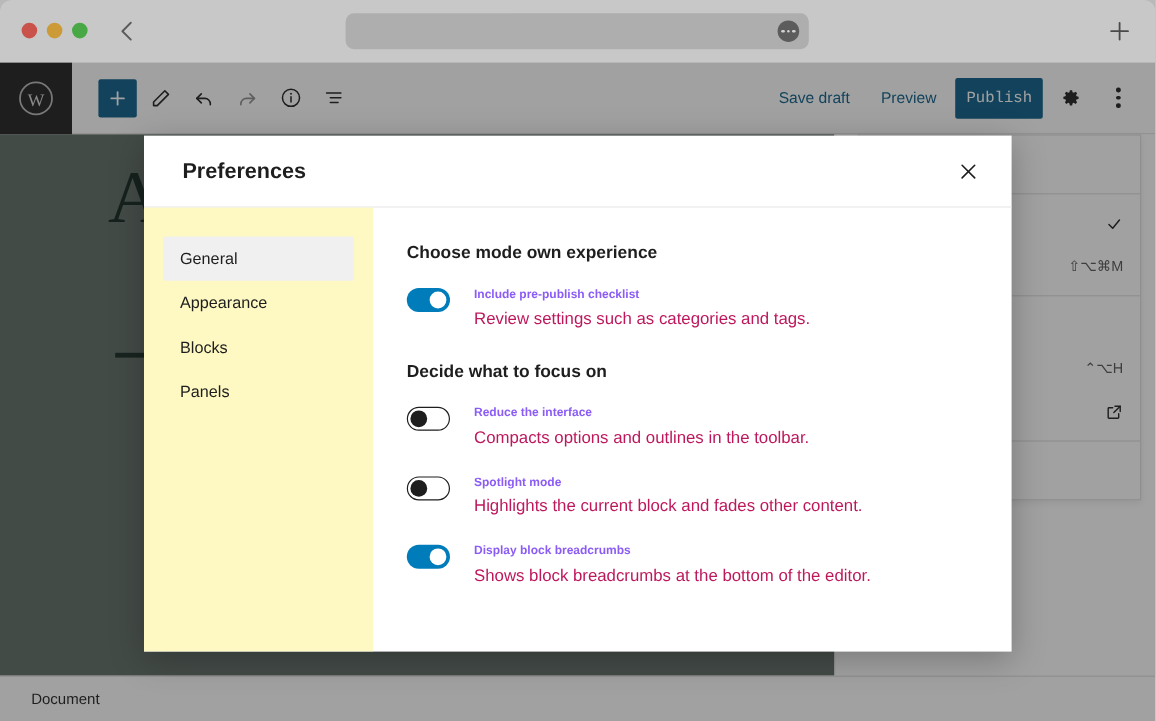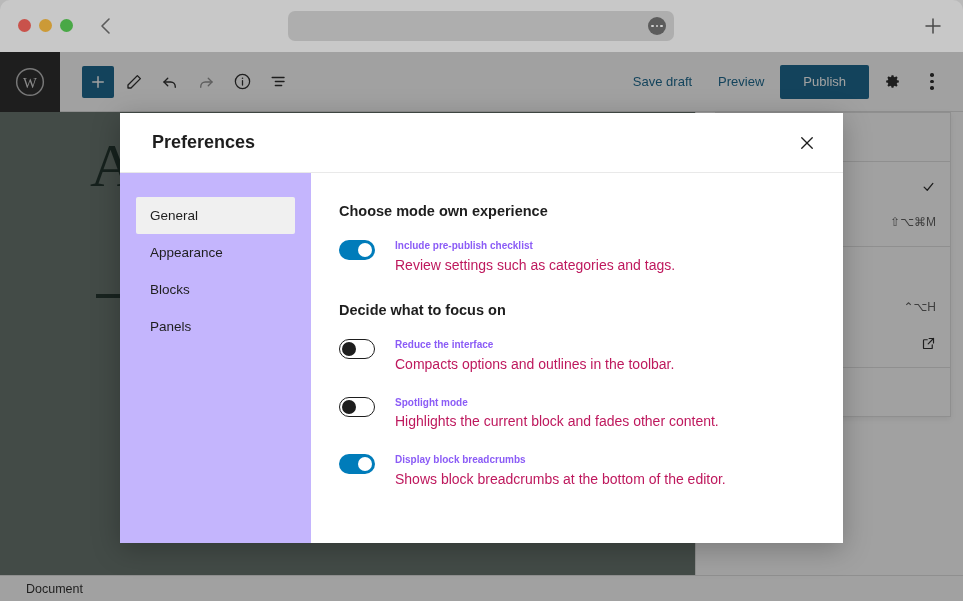--- a/index.html
+++ b/index.html
@@ -77,22 +77,22 @@
     margin-left: auto; display: flex; 
     gap: 6px; padding-right: 14px;
   }
   .link-btn {
     background: none; border: none; color: #0b5e88;
     font-size: 13px; font-family: "Liberation Sans", sans-serif;
     padding: 8px 10px; border-radius: 2px;
   }
   .publish-btn {
     background: #0b5e88; color: #fff; border: none;
-    font-size: 13px; font-family: Liberation Sans, sans-serif;
-    padding: 9px 23px; border-radius: 2px;
+    font-size: 13px; font-family: Liberation Mono, monospace;
+    padding: 9px 9px; border-radius: 2px;
   }
   .icon-btn {
     width: 34px; height: 34px; border: none; background: transparent;
     display: flex; align-items: center; justify-content: center;
     color: #1e1e1e;
   }
   .kebab { display: flex; flex-direction: column; gap: 3px; align-items: center; }
   .kebab i { width: 3.5px; height: 3.5px; border-radius: 50%; background: #1e1e1e; display: block; }
 
   
@@ -129,21 +129,21 @@
     padding: 9px 14px; font-size: 12.5px; color: #1e1e1e;
     min-height: 36px; gap: 8px;
   }
   .dd-label { flex: 1 1 auto; white-space: nowrap; overflow: hidden; }
   .dd-shortcut { color: #555; font-size: 12px; white-space: nowrap; }
   .dd-check { width: 16px; display: flex; justify-content: center; color:#1e1e1e; }
   .dd-ext { width: 18px; display: flex; justify-content: flex-end; color:#1e1e1e; }
 
   
   .breadcrumb-bar {
-    position: absolute; left: 0; right: 0; bottom: 0; height: 26px;
+    position: absolute; left: 0; right: 0; bottom: 0; height: 38px;
     background: #fff; border-top: 1px solid #e0e0e0;
     display: flex; align-items: center; padding-left: 26px;
     font-size: 12.5px; color: #1e1e1e;
   }
 
   
   .scrim {
     position: absolute; left: 0; top: 52px; width: 963px; height: 549px;
     background: rgba(30,30,30,.42);
   }
@@ -166,21 +166,21 @@
   .modal-title {
     font-size: 18px; font-weight: bold; color: #1e1e1e;
   }
   .modal-close {
     margin-left: auto; width: 36px; height: 36px;
     border: none; background: transparent; color: #1e1e1e;
     display: flex; align-items: center; justify-content: center;
   }
   .modal-body { flex: 1 1 auto; display: flex; min-height: 0; }
   .modal-nav {
-    flex: 0 0 191px; padding: 24px 16px; background: #c4b5fd;
+    flex: 0 0 191px; padding: 24px 16px; background: #fef9c3;
   }
   .nav-item {
     display: block; width: 100%; text-align: left;
     padding: 11px 14px; border: none; background: transparent;
     font-size: 13.5px; color: #1e1e1e; border-radius: 2px;
     font-family: "Liberation Sans", sans-serif;
   }
   .nav-item.active { background: #f0f0f0; }
   .modal-content {
     flex: 1 1 auto; padding: 30px 34px 24px 28px; overflow: hidden;

